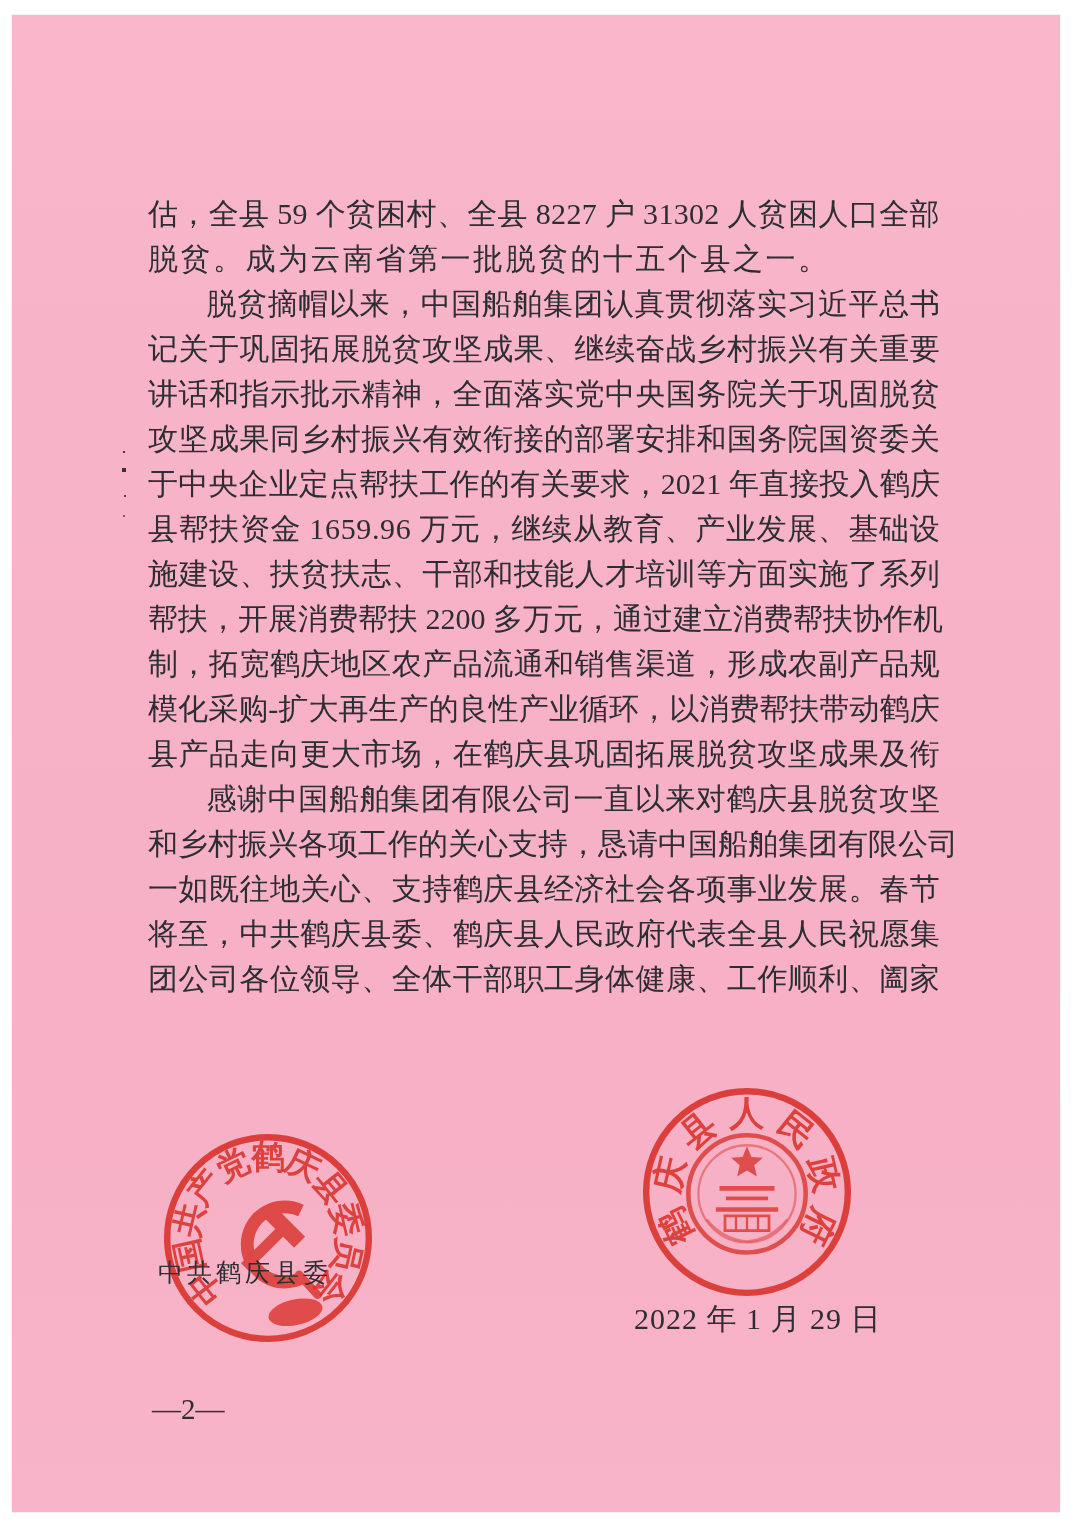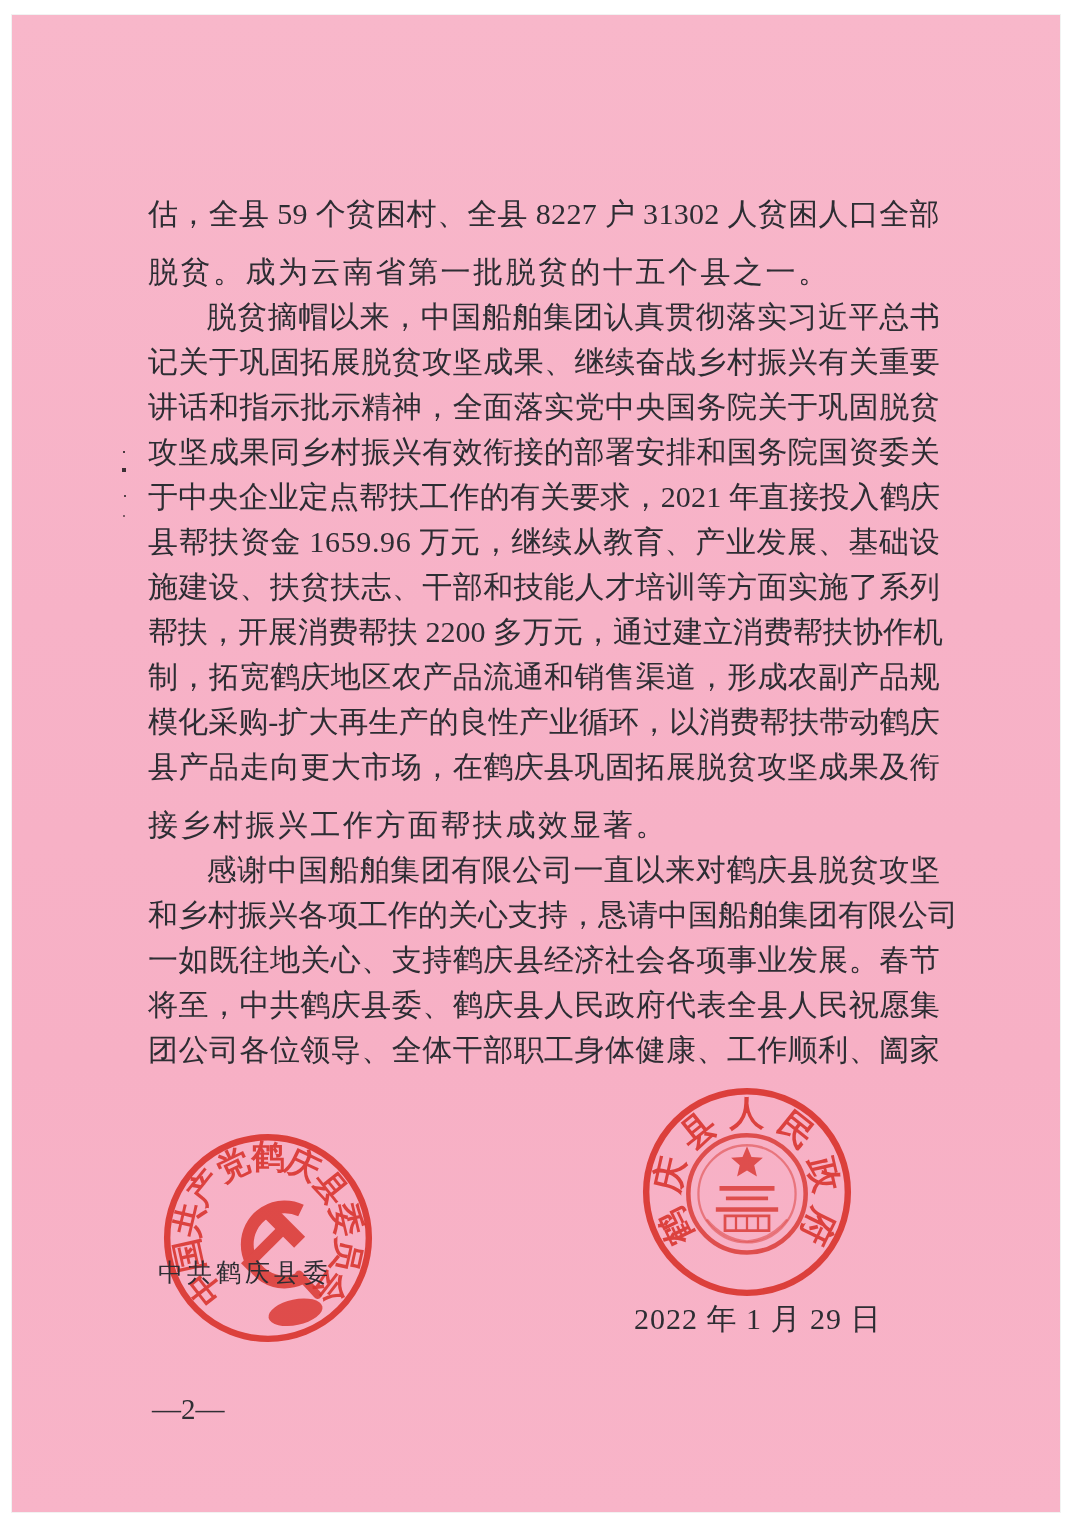--- a/index.html
+++ b/index.html
@@ -16,21 +16,21 @@
     box-shadow:0 0 0 1px rgba(0,0,0,0.05);
   }
   .text-block{
     position:absolute;left:136px;top:176px;width:792px;
     font-size:30px;line-height:45px;color:var(--ink);
   }
   .line{height:45px;}
   .line.just{display:flex;justify-content:space-between;align-items:baseline;}
   .line .ch{white-space:pre;}
   .line .indent{flex:0 0 58px;width:58px;}
-  .line.end{letter-spacing:2.5px;margin-top:13px;}
+  .line.end{letter-spacing:2.5px;}
   .seal{position:absolute;mix-blend-mode:multiply;opacity:.93;z-index:2;}
   .seal svg{width:100%;height:100%;filter:blur(.35px);}
   .seal.party{left:146px;top:1113px;width:220px;height:220px;}
   .seal.gov{left:625px;top:1067px;width:220px;height:220px;}
   .signer{position:absolute;color:var(--ink);z-index:5;white-space:nowrap;}
   .signer.left{left:146px;top:1241px;font-size:25px;letter-spacing:4px;}
   .signer.right{left:631px;top:1239px;font-size:29px;letter-spacing:0.5px;}
   .date{position:absolute;left:622px;top:1284px;font-size:30px;color:var(--ink);
     letter-spacing:1px;z-index:5;white-space:nowrap;text-align:right;}
   .pagenum{position:absolute;left:140px;top:1378px;font-size:29px;color:#2f2f34;z-index:4;}
@@ -397,21 +397,20 @@
         <span class="ch">展</span>
         <span class="ch">脱</span>
         <span class="ch">贫</span>
         <span class="ch">攻</span>
         <span class="ch">坚</span>
         <span class="ch">成</span>
         <span class="ch">果</span>
         <span class="ch">及</span>
         <span class="ch">衔</span>
       </div>
-      <div class="line end"><span>接乡村振兴工作方面帮扶成效显著。</span></div>
       <div class="line just">
         <span class="indent"></span>
         <span class="ch">感</span>
         <span class="ch">谢</span>
         <span class="ch">中</span>
         <span class="ch">国</span>
         <span class="ch">船</span>
         <span class="ch">舶</span>
         <span class="ch">集</span>
         <span class="ch">团</span>

